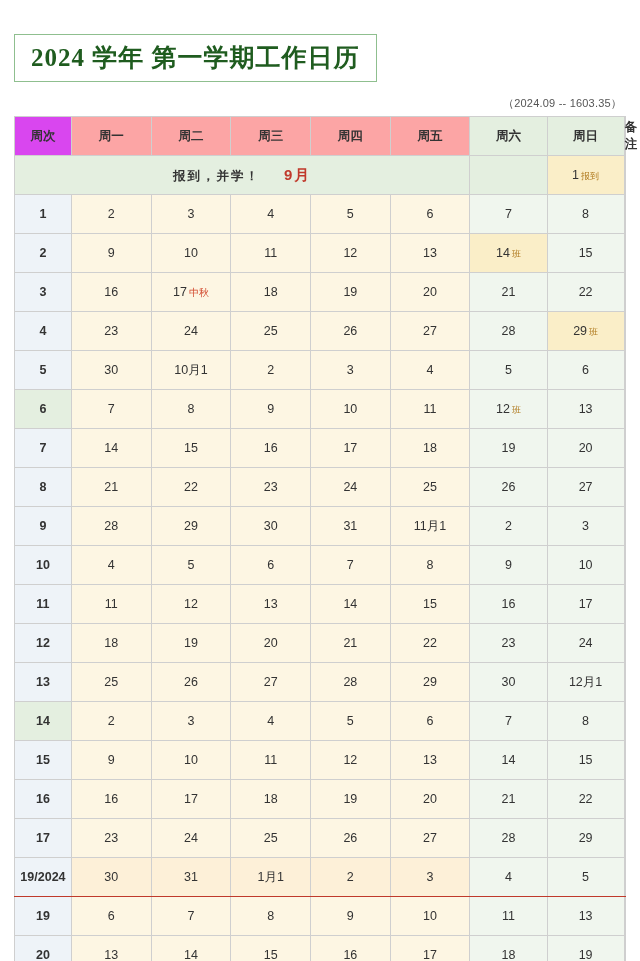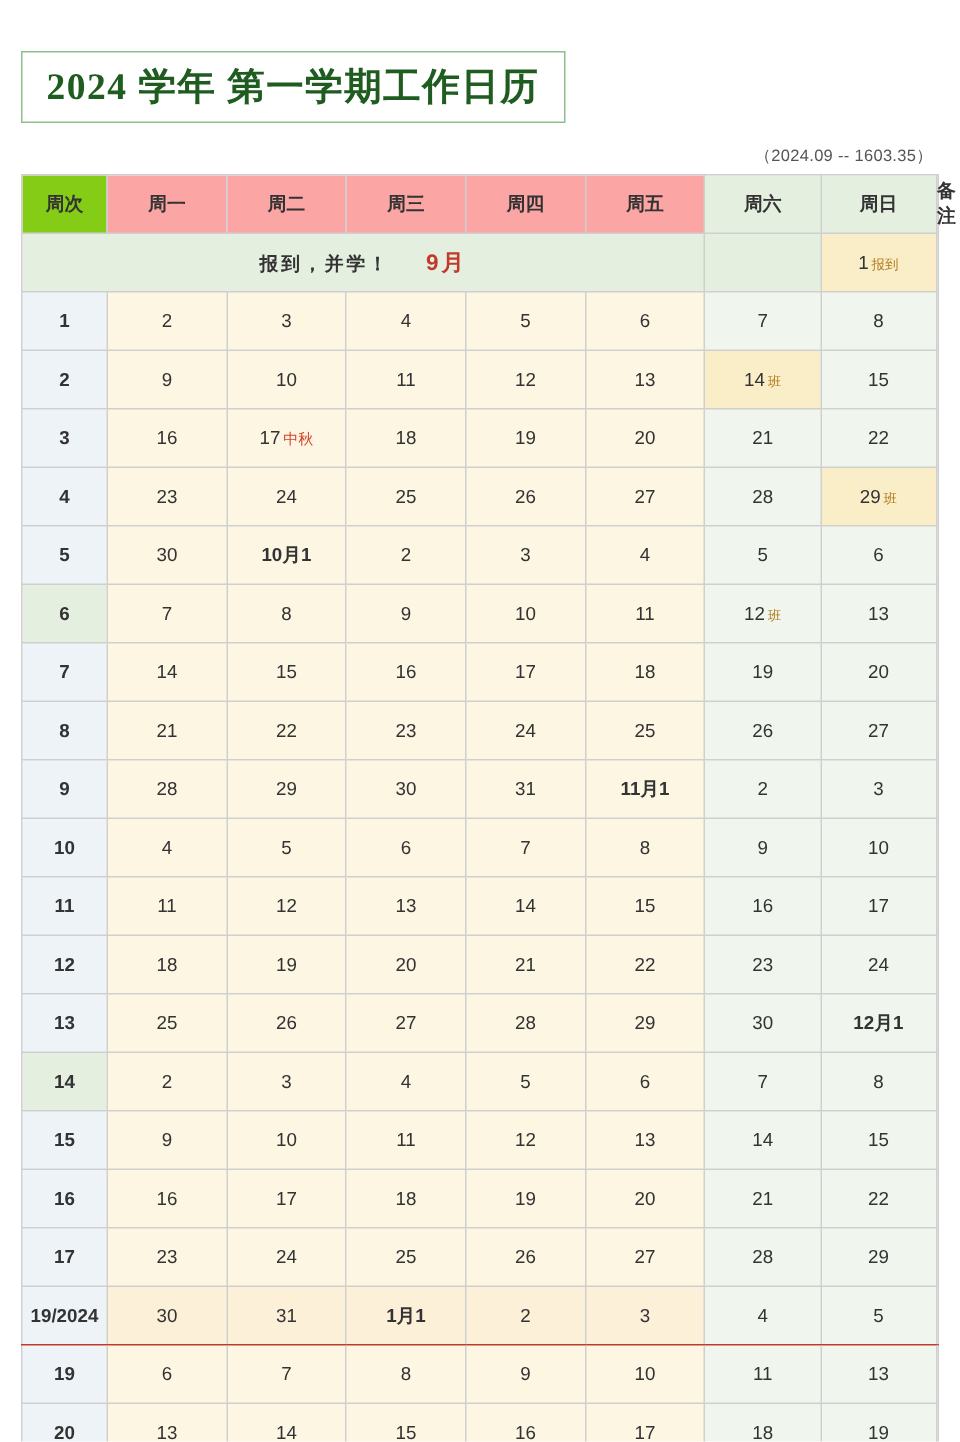--- a/index.html
+++ b/index.html
@@ -68,40 +68,40 @@
     padding: 0;
     color: #333;
   }
   
   thead th {
     font-size: 13px;
     font-weight: bold;
     height: 34px;
     color: #222;
   }
-  th.h-week  { background: #84cc16; width: 44px; }
+  th.h-week  { background: #d946ef; width: 44px; }
   th.h-d1, th.h-d2, th.h-d3, th.h-d4, th.h-d5 { background: #fca5a5; width: 62px; }
   th.h-sat, th.h-sun { background: #e4efe0; width: 60px; }
   th.h-note { background: #fdeeea; width: 0; }
   
   td.wk {
     background: #eef3f8;
     font-weight: bold;
     font-size: 12px;
     color: #2b3a4a;
   }
   td.wk.green { background: #e4efe0; }
   
   td.d { background: #fdf6e3; }
   td.sat, td.sun { background: #f0f6ee; color: #777; }
   td.note { background: #ffffff; }
   
   td.sat-work, td.sun-work { background: #faeec8; color: #6b5a18; }
   .tag-sm { font-size: 9px; color: #b07a1e; margin-left: 2px; }
-  .month-red { color: #d1452a; font-weight: bold; }
+  .month-red { color: #d1452a; font-weight: normal; }
   .festival { color: #d1452a; font-size: 10px; margin-left: 2px; }
   
   td.banner {
     background: #e4efe0;
     font-size: 13px;
     font-weight: bold;
     color: #3f6b3f;
     letter-spacing: 2px;
   }
   td.banner .sep {

